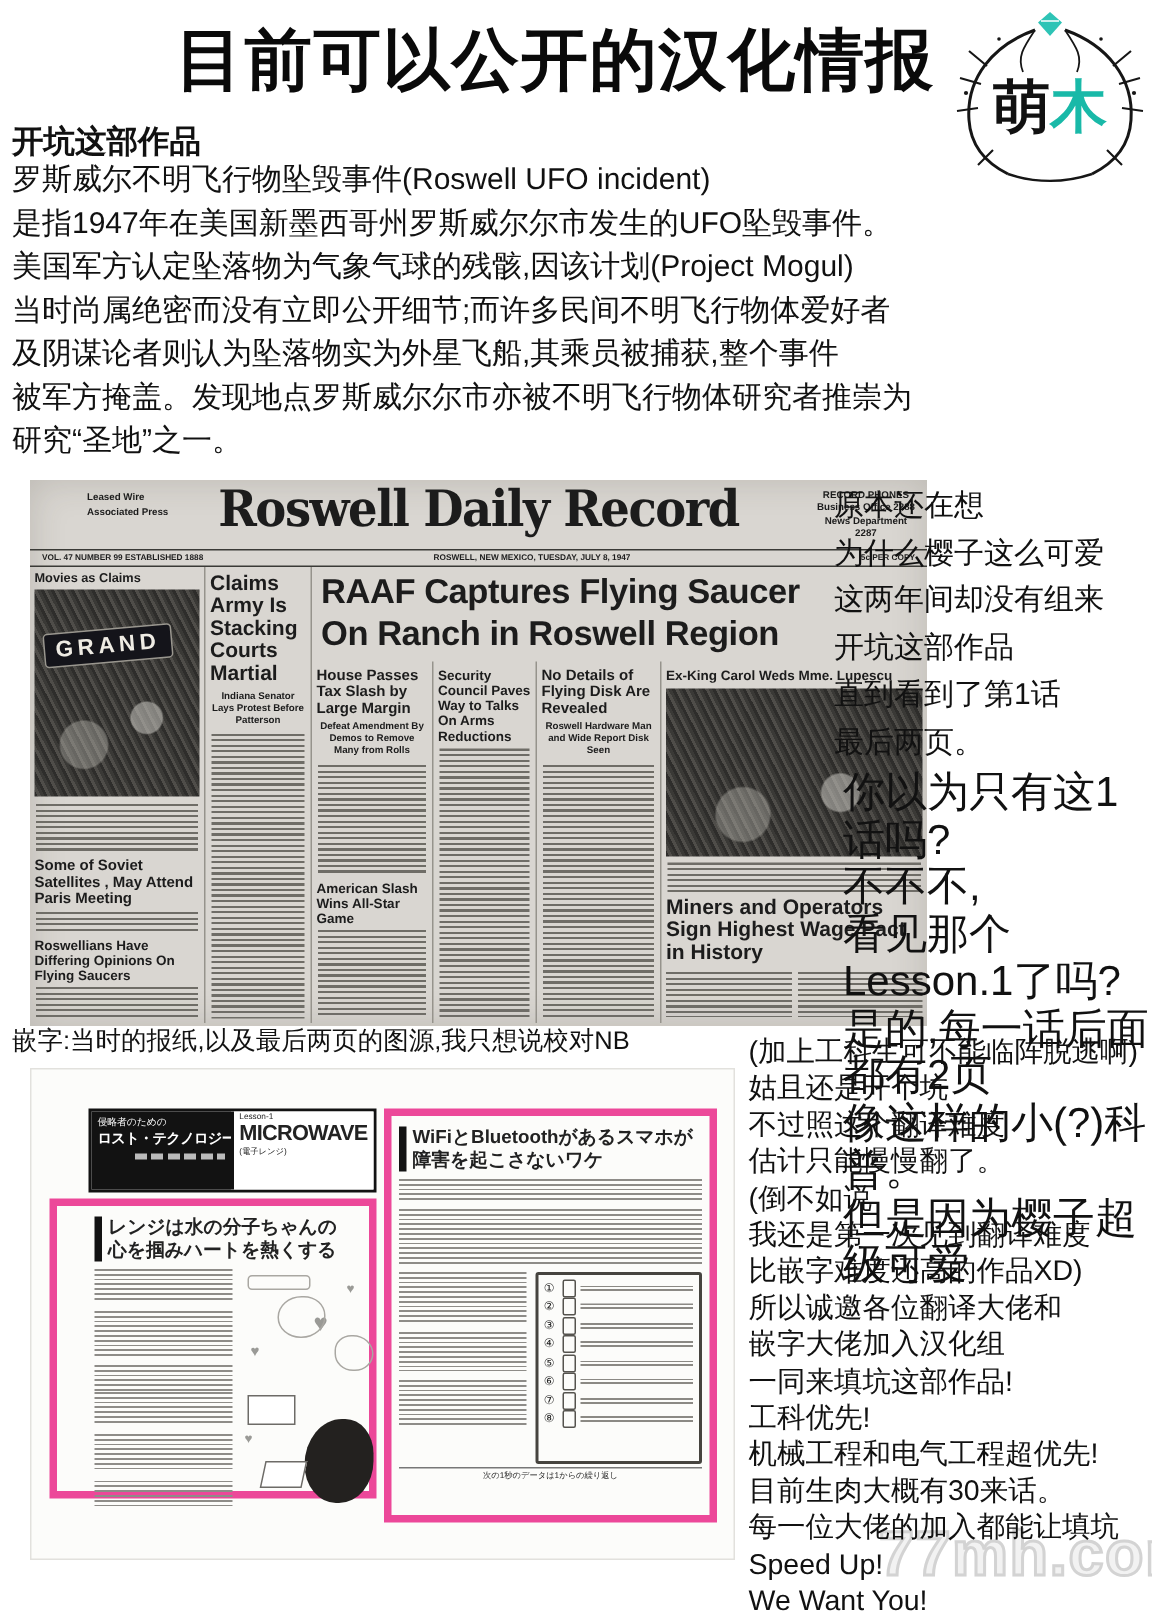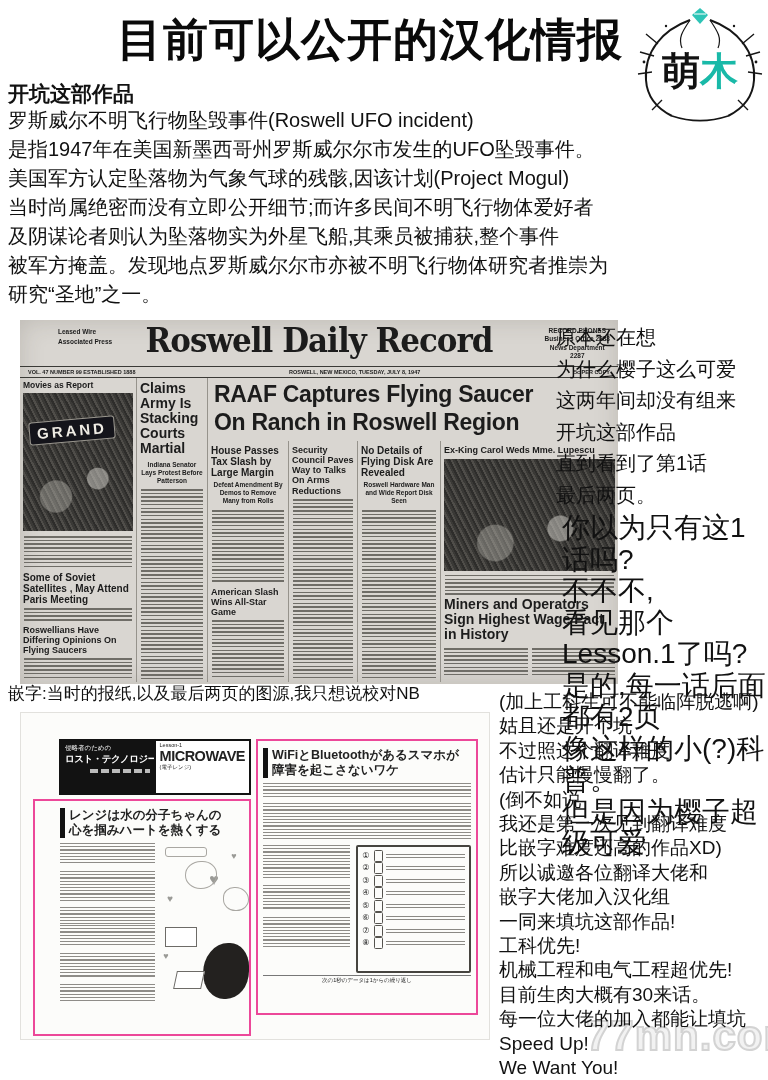--- a/index.html
+++ b/index.html
@@ -77,21 +77,21 @@
   .pageR{width:222px;}
   .mw-banner{display:flex;border:2px solid #121212;height:56px;box-sizing:border-box;margin-left:26px;}
   .mw-black{flex:1.25;background:#121212;color:#fff;padding:3px 4px 2px;min-width:0;}
   .mw-black .s1{font-size:6.5px;}
   .mw-black .s2{font-size:9.5px;font-weight:900;letter-spacing:-.5px;white-space:nowrap;}
   .mw-black .cred{height:4px;margin-top:3px;background:repeating-linear-gradient(90deg,#bbb 0 8px,transparent 8px 11px);width:70%;margin-left:auto;}
   .mw-white{flex:1;border-left:2px solid #121212;padding:1px 4px;background:#fff;}
   .mw-white .s1{font-size:5.5px;}
   .mw-white .s2{font-size:14.5px;font-weight:900;letter-spacing:-.5px;}
   .mw-white .s3{font-size:5.5px;}
-  .frame{border:2px solid #ec4899;margin-top:4px;padding:4px 5px;box-sizing:border-box;}
+  .frame{border:5px solid #ec4899;margin-top:4px;padding:4px 5px;box-sizing:border-box;}
   .jp-head{border-left:5px solid #121212;padding-left:4px;font-size:12.5px;
            font-weight:900;line-height:1.18;margin:3px 0 5px;}
   .twocol{display:flex;gap:6px;}
   .twocol .txt{flex:1.15;display:flex;flex-direction:column;gap:6px;}
   .twocol .txt .tl2{background:repeating-linear-gradient(180deg,#8e8c88 0,#8e8c88 1.2px,transparent 1.2px,transparent 3.2px);}
   .ill{position:relative;flex:1;}
   .ill .heart{position:absolute;color:#9a9a96;}
   .ill .blob{position:absolute;border:1.2px solid #a9a7a2;border-radius:50% 45% 50% 48%;}
   .ill .hair{position:absolute;background:#23211f;border-radius:60% 45% 55% 50%;}
   .ill .dev{position:absolute;background:#fff;border:1.2px solid #6d6b67;}
@@ -153,21 +153,21 @@
 News Department
 2287</div>
     </div>
     <div class="np-dateline">
       <span>VOL. 47  NUMBER 99        ESTABLISHED 1888</span>
       <span>ROSWELL, NEW MEXICO, TUESDAY, JULY 8, 1947</span>
       <span>5c PER COPY</span>
     </div>
     <div class="np-cols">
       <div class="np-col c1">
-        <div class="np-kicker">Movies as Report</div>
+        <div class="np-kicker">Movies as Claims</div>
         <div class="np-photo grand">
           <span class="grand-sign">GRAND</span>
         </div>
         <div class="tl" style="height:32px;margin:2px 1px;"></div>
         <div class="np-h2">Some of Soviet Satellites , May Attend Paris Meeting</div>
         <div class="tl" style="height:14px;margin:1px;"></div>
         <div class="np-h3">Roswellians Have Differing Opinions On Flying Saucers</div>
         <div class="tl fill" style="margin:1px;"></div>
       </div>
       <div class="np-col c2">
@@ -247,21 +247,21 @@
           <div class="s1">侵略者のための</div>
           <div class="s2">ロスト・テクノロジー入門</div>
           <div class="cred"></div>
         </div>
         <div class="mw-white">
           <div class="s1">Lesson-1</div>
           <div class="s2">MICROWAVE</div>
           <div class="s3">(電子レンジ)</div>
         </div>
       </div>
-      <div class="frame" style="height:237px;padding-left:25px;">
+      <div class="frame" style="height:200px;padding-left:25px;">
         <div class="jp-head pre">レンジは水の分子ちゃんの
 心を掴みハートを熱くする</div>
         <div class="twocol" style="height:82px;">
           <div class="txt">
             <div class="tl2" style="height:22px;"></div>
             <div class="tl2" style="height:30px;"></div>
             <div class="tl2" style="height:18px;"></div>
           </div>
           <div class="ill">
             <span class="heart" style="left:48px;top:28px;font-size:16px;">♥</span>

